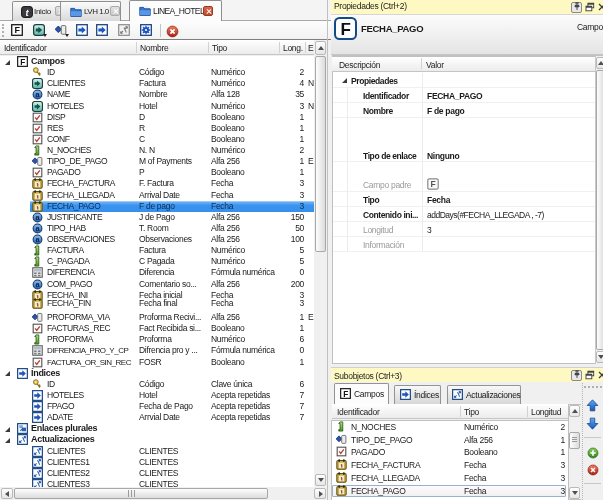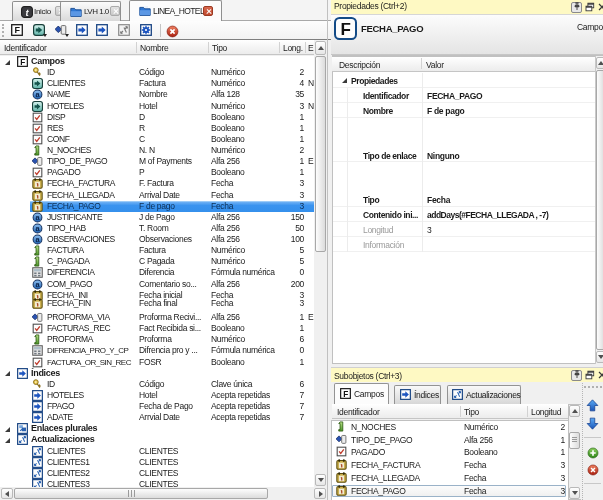--- a/index.html
+++ b/index.html
@@ -673,27 +673,33 @@
       <span class="val" style="font-weight:bold">FECHA_PAGO</span>
     </div>
 <div class="prow" style="top:46.8px;height:14.9px">
       <span class="lab">Nombre</span>
       <span class="val" style="font-weight:bold">F de pago</span>
     </div>
 <div class="prow" style="top:91.5px;height:14.9px">
       <span class="lab">Tipo de enlace</span>
       <span class="val" style="font-weight:bold">Ninguno</span>
     </div>
+<div class="prow" style="top:121.3px;height:14.9px">
+      <span class="lab g">Campo padre</span>
+      <span style="position:absolute;left:94px;top:1px"><svg class="i " width="12" height="12" viewBox="0 0 12 12">
+          <use href="#gf"></use>
+        </svg></span>
+    </div>
 <div class="prow" style="top:136.2px;height:14.9px">
       <span class="lab">Tipo</span>
       <span class="val" style="font-weight:bold">Fecha</span>
     </div>
 <div class="prow" style="top:151.1px;height:14.9px">
       <span class="lab">Contenido ini...</span>
-      <span class="val" style="font-weight:bold;letter-spacing:-0.5px">addDays(#FECHA_LLEGADA , -7)</span>
+      <span class="val" style="font-weight:normal;letter-spacing:-0.5px">addDays(#FECHA_LLEGADA , -7)</span>
     </div>
 <div class="prow" style="top:166.0px;height:14.9px">
       <span class="lab g">Longitud</span>
       <span class="val" style="font-weight:normal">3</span>
     </div>
 <div class="prow" style="top:180.9px;height:14.9px">
       <span class="lab g">Información</span>
     </div>
 <div class="pgrid" style="left:14px;top:31.9px;width:1px;height:163.9px"></div>
 <div class="pgrid" style="left:89px;top:17px;width:1px;height:178.8px"></div>

